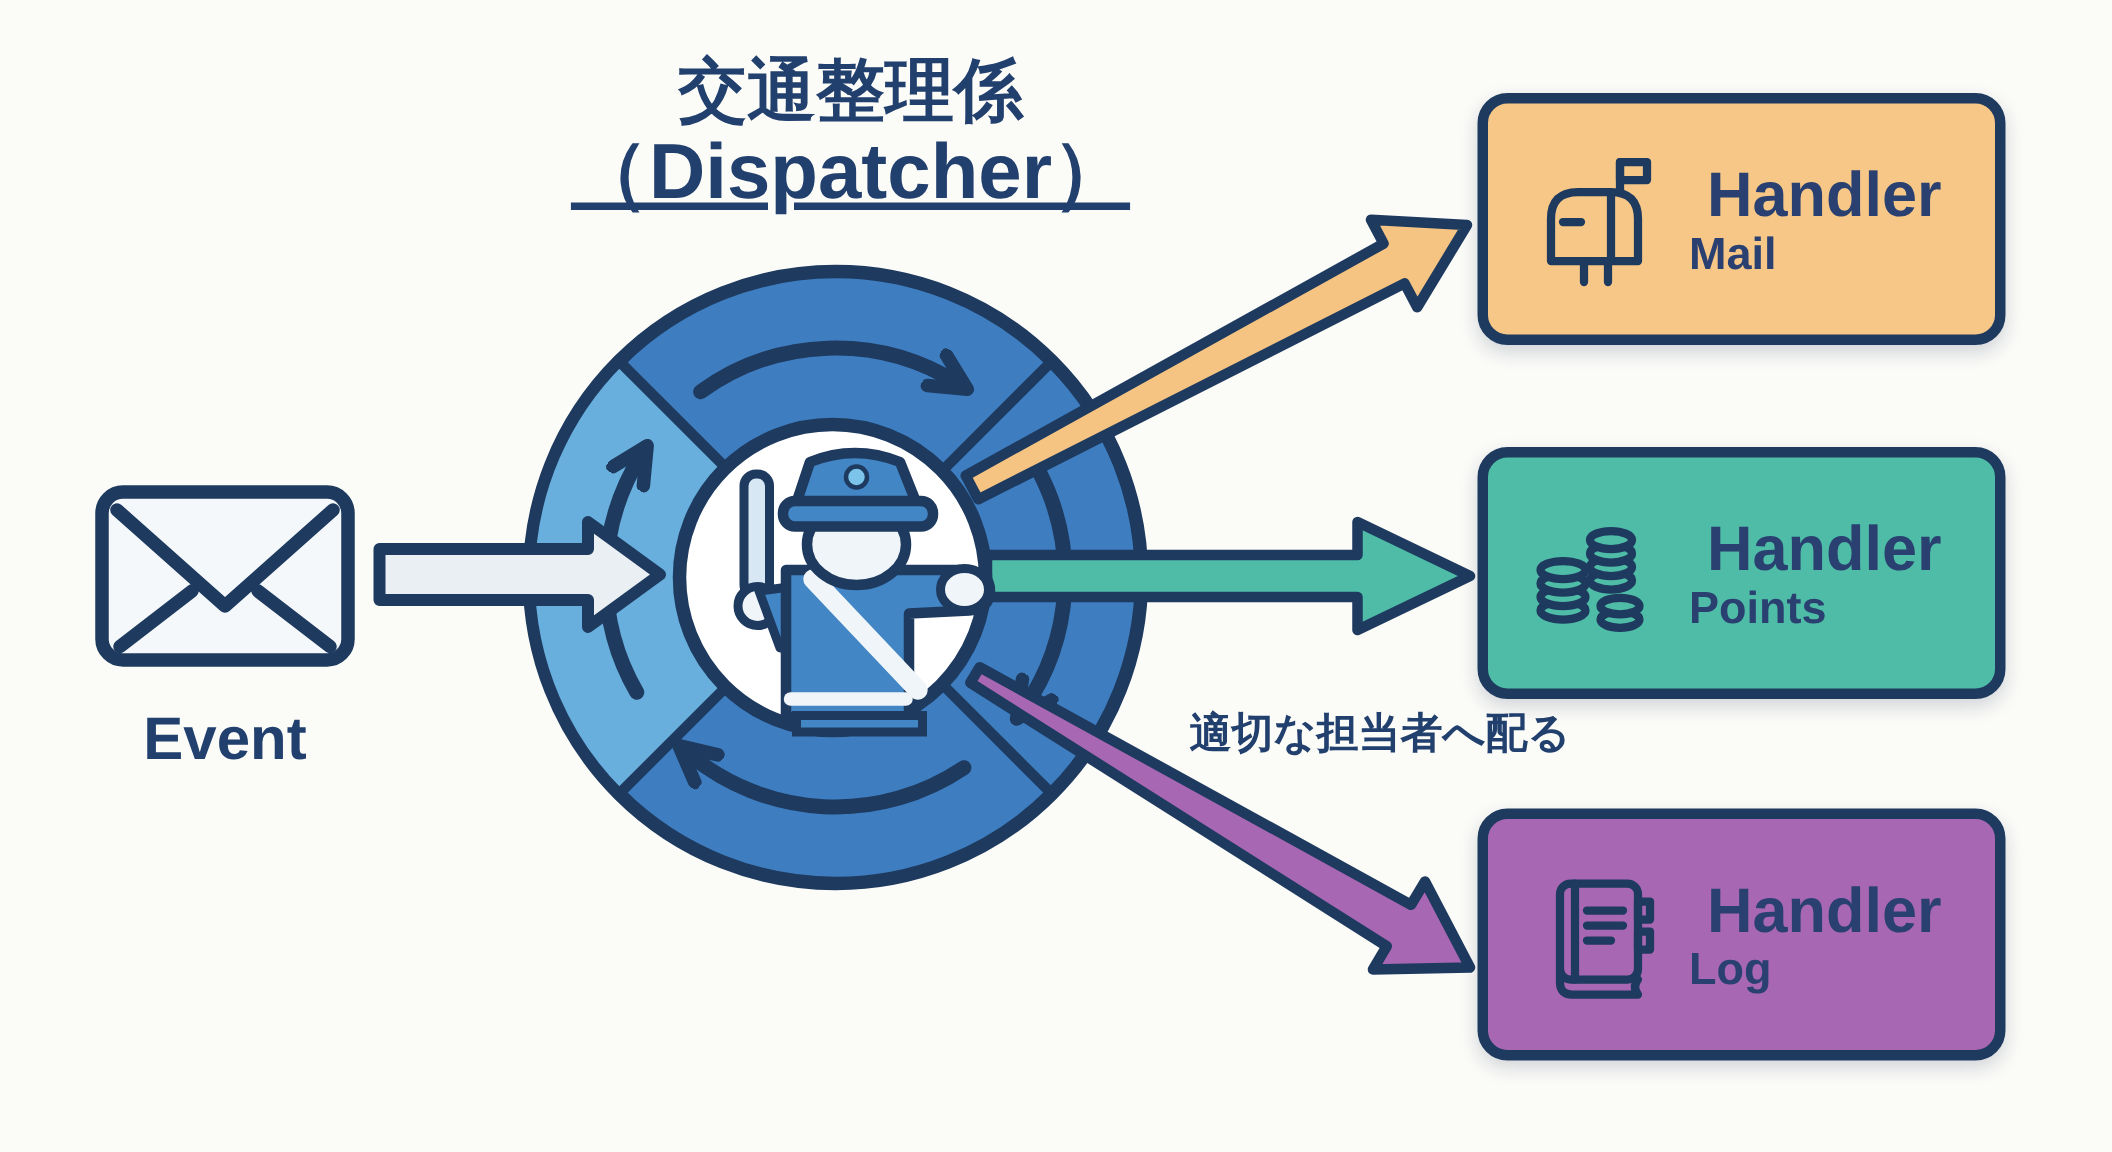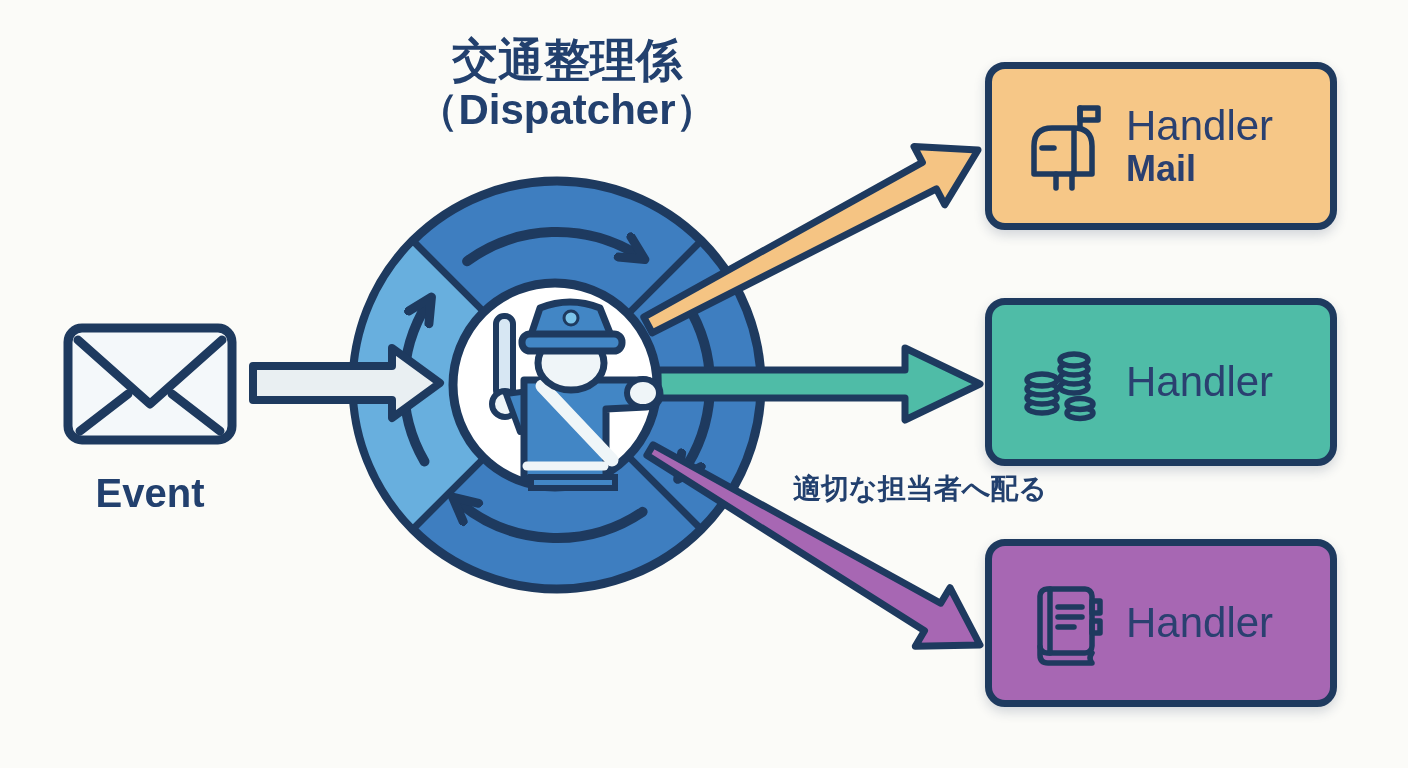--- a/index.html
+++ b/index.html
@@ -10,21 +10,21 @@
     overflow:hidden;
   }
   .canvas { position:relative; width:1324px; height:768px; background:#fbfbf8; }
   .layer { position:absolute; left:0; top:0; width:1408px; height:768px; }
 
   .title-block {
     position:absolute; left:317px; top:34px; width:500px;
     text-align:center; color:#22406e; font-weight:700; line-height:1.14;
   }
   .title-line1 { font-size:46px; display:block; }
-  .title-line2 { font-size:42px; display:block; }
+  .title-line2 { font-size:52px; display:block;text-decoration:underline; }
 
   .event-label {
     position:absolute; left:40px; top:471px; width:220px;
     text-align:center; font-size:40px; font-weight:700; color:#22406e;
   }
 
   .annotation {
     position:absolute; left:755px; top:470px; width:330px;
     text-align:center; font-size:28px; font-weight:700; color:#22406e;
     white-space:nowrap;
@@ -34,22 +34,22 @@
     position:absolute; left:985px; width:352px; height:168px;
     border:7px solid #1e3a5f; border-radius:20px;
     display:flex; align-items:center; padding-left:24px;
     box-shadow:0 5px 12px rgba(25,45,85,.18);
   }
   .handler-box.mail   { top:62px; }
   .handler-box.points { top:298px; }
   .handler-box.log    { top:539px; }
   .handler-icon { width:92px; height:92px; flex:0 0 92px; }
   .handler-text { margin-left:18px; color:#2a4070; line-height:1.12; }
-  .handler-title { font-size:42px; font-weight:400; display:block; }
-  .handler-subtitle { font-size:36px; font-weight:700; display:block; }
+  .handler-title { font-size:42px; font-weight:700; display:block;margin-left:12px; }
+  .handler-subtitle { font-size:30px; font-weight:700; display:block; }
 
   svg .ol { stroke:#1e3a5f; }
 </style>
 </head>
 <body>
 
 <div class="canvas">
 
   <svg class="layer" viewBox="0 0 1408 768">
     <defs>
@@ -135,30 +135,32 @@
       <ellipse cx="58" cy="24" rx="14" ry="6" fill="#4fbca7"></ellipse>
       <ellipse cx="26" cy="71" rx="15" ry="6" fill="#4fbca7"></ellipse>
       <ellipse cx="26" cy="62" rx="15" ry="6" fill="#4fbca7"></ellipse>
       <ellipse cx="26" cy="53" rx="15" ry="6" fill="#4fbca7"></ellipse>
       <ellipse cx="26" cy="44" rx="15" ry="6" fill="#4fbca7"></ellipse>
       <ellipse cx="64" cy="77" rx="13" ry="5.5" fill="#4fbca7"></ellipse>
       <ellipse cx="64" cy="68" rx="13" ry="5.5" fill="#4fbca7"></ellipse>
     </svg>
     <div class="handler-text">
       <span class="handler-title">Handler</span>
+      <span class="handler-subtitle">Points</span>
     </div>
   </div>
 
   <div class="handler-box log" style="background: rgb(167, 103, 179);">
     <svg class="handler-icon" viewBox="0 0 92 92" fill="none" stroke="#1e3a5f" stroke-width="5.5" stroke-linecap="round" stroke-linejoin="round">
       <rect x="24" y="12" width="52" height="64" rx="7"></rect>
       <path d="M34,12 L34,76"></path>
       <path d="M42,30 L66,30 M42,40 L66,40 M42,50 L58,50"></path>
       <rect x="76" y="24" width="8" height="12"></rect>
       <rect x="76" y="44" width="8" height="12"></rect>
       <path d="M24,70 L24,78 Q24,86 32,86 L76,86 Q72,81 76,76"></path>
     </svg>
     <div class="handler-text">
       <span class="handler-title">Handler</span>
+      <span class="handler-subtitle">Log</span>
     </div>
   </div>
 
 </div>
 
 </body></html>

